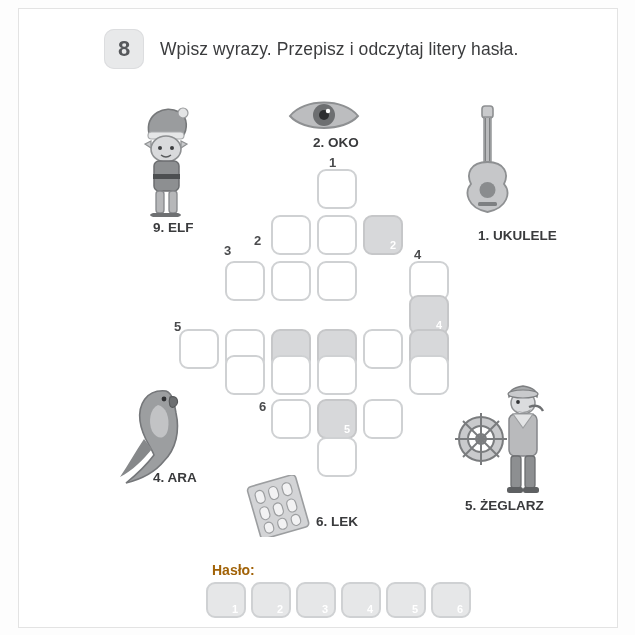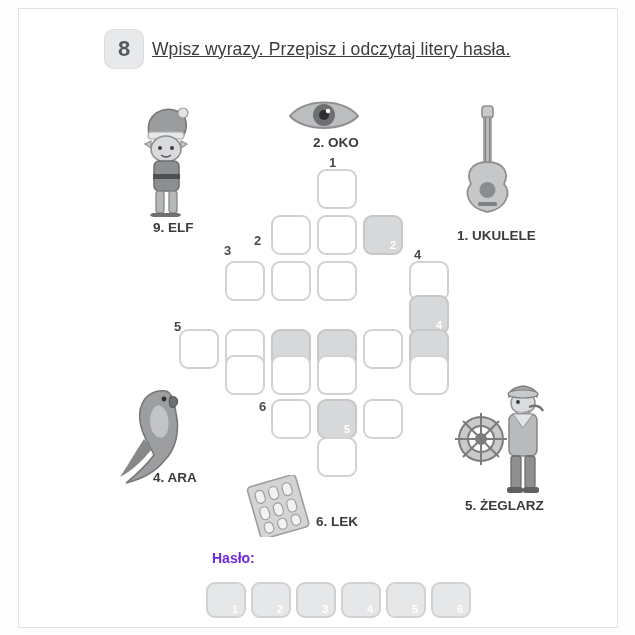--- a/index.html
+++ b/index.html
@@ -46,26 +46,25 @@
     background: #e8e9ea;
     color: #56585b;
     font-size: 22px;
     font-weight: bold;
     display: flex;
     align-items: center;
     justify-content: center;
     box-shadow: inset 0 0 0 1px #dcdddf;
   }
   .instruction {
-    margin-left: 8px;
+    margin-left: 16px;
     font-size: 17.5px;
     color: #3b3c3e;
     letter-spacing: 0.1px;
     white-space: nowrap;
-    text-decoration: underline;
   }
   
   .grid {
     position: absolute;
     left: 155px;
     top: 150px;
     width: 300px;
     height: 320px;
   }
   .cell {
@@ -103,24 +102,24 @@
     color: #3a3b3d;
     white-space: nowrap;
   }
   .pic {
     position: absolute;
   }
   
   .haslo-label {
     position: absolute;
     left: 193px;
-    top: 541px;
+    top: 553px;
     font-size: 14px;
     font-weight: bold;
-    color: #6d28d9;
+    color: #a16207;
   }
   .answer-row {
     position: absolute;
     left: 187px;
     top: 573px;
     display: flex;
     gap: 5px;
   }
   .answer-cell {
     position: relative;
@@ -165,21 +164,21 @@
       <svg width="70" height="115" viewBox="0 0 70 115">
         <rect x="28" y="2" width="11" height="12" rx="3" fill="#c9cacc" stroke="#8e9092" stroke-width="1.6"></rect>
         <rect x="30" y="13" width="7" height="45" fill="#b9babc" stroke="#8e9092" stroke-width="1.4"></rect>
         <line x1="31.5" y1="14" x2="31.5" y2="57" stroke="#6f7173" stroke-width="0.8"></line>
         <line x1="35.5" y1="14" x2="35.5" y2="57" stroke="#6f7173" stroke-width="0.8"></line>
         <path d="M33.5 58 C16 58, 12 70, 17 80 C10 88, 13 104, 33.5 108 C54 104, 57 88, 50 80 C55 70, 51 58, 33.5 58 Z" fill="#c6c7c9" stroke="#8e9092" stroke-width="1.8"></path>
         <circle cx="33.5" cy="86" r="8" fill="#8a8c8e"></circle>
         <rect x="24" y="98" width="19" height="4" rx="1.5" fill="#7e8082"></rect>
       </svg>
     </div>
-    <div class="label" style="left:438px; top:219px;">1. UKULELE</div>
+    <div class="label" style="left:459px; top:219px;">1. UKULELE</div>
 
     <div class="pic" style="left:108px; top:95px;">
       <svg width="80" height="115" viewBox="0 0 80 115">
         <path d="M22 30 C18 10, 38 0, 52 8 C62 14, 60 26, 56 32 Z" fill="#9a9c9e" stroke="#76787a" stroke-width="1.6"></path>
         <circle cx="56" cy="9" r="5" fill="#e3e4e5" stroke="#9a9c9e" stroke-width="1.2"></circle>
         <rect x="21" y="28" width="36" height="7" rx="3.5" fill="#e6e7e8" stroke="#a9abad" stroke-width="1.2"></rect>
         <ellipse cx="39" cy="45" rx="15" ry="13" fill="#d9dadc" stroke="#8e9092" stroke-width="1.6"></ellipse>
         <circle cx="33" cy="44" r="2" fill="#3c3d3f"></circle>
         <circle cx="45" cy="44" r="2" fill="#3c3d3f"></circle>
         <path d="M34 51 Q39 55 44 51" stroke="#5a5c5e" stroke-width="1.4" fill="none"></path>

